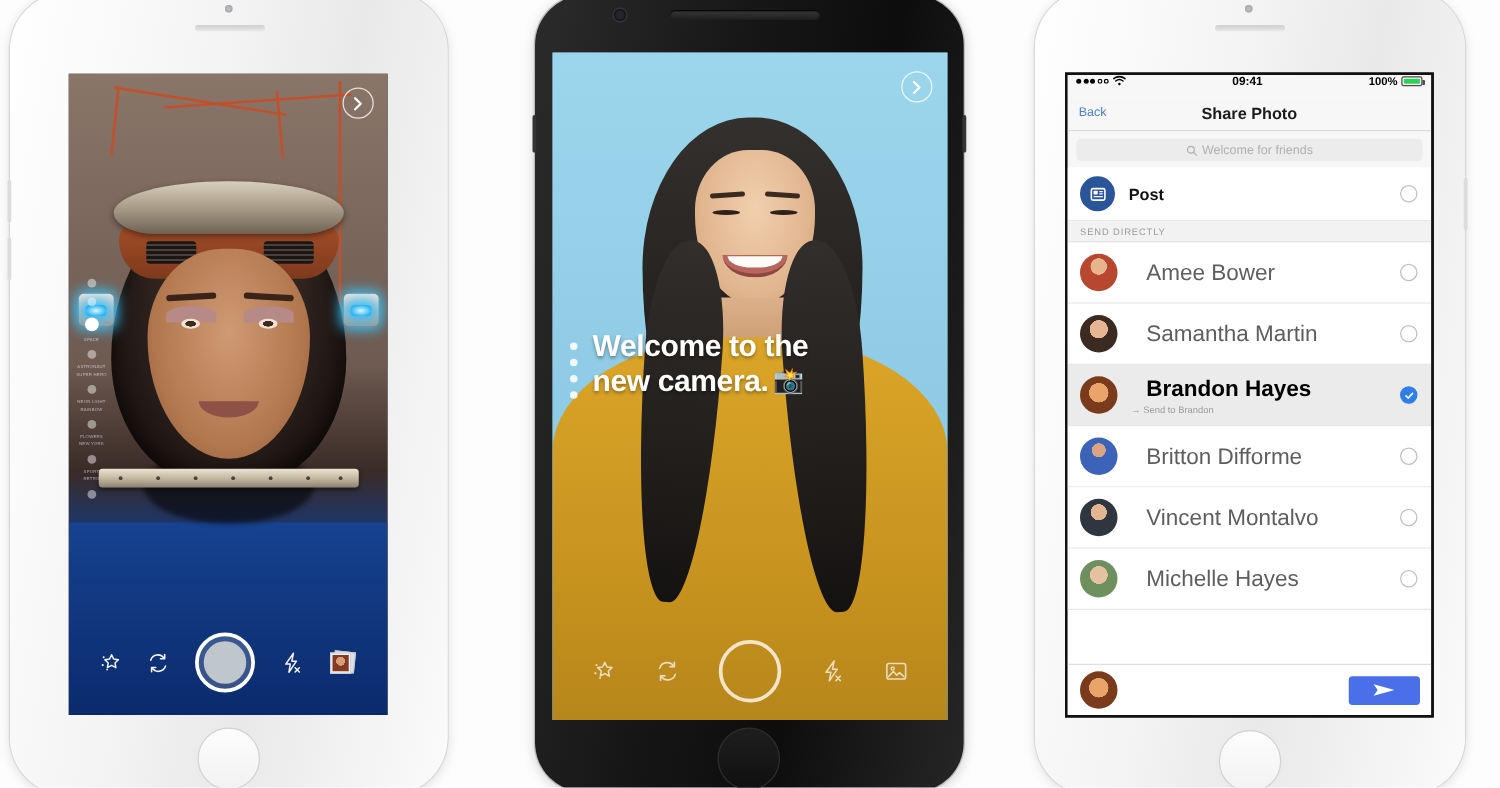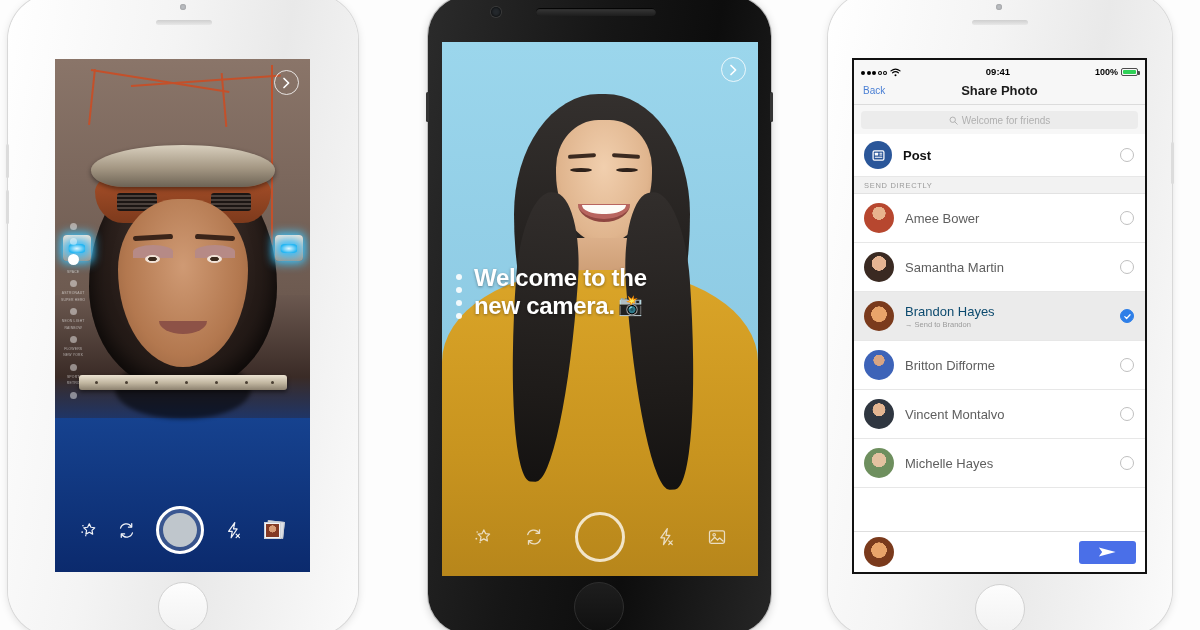--- a/index.html
+++ b/index.html
@@ -151,21 +151,21 @@
     text-shadow: 0 1px 3px rgba(0,0,0,.38);
   }
   .dot-rail { position:absolute; display:flex; flex-direction:column; gap:7px; }
   .dot-rail i { width:6px; height:6px; border-radius:50%; background: rgba(255,255,255,.88); display:block; }
 
   
   .ios { position:absolute; inset:0; background:#fff; display:flex; flex-direction:column;
          font-family:"Liberation Sans", sans-serif; }
   .statusbar {
     height: 17px; flex: 0 0 17px; background:#f7f7f7;
-    display:flex; align-items:flex-end; padding: 0 7px; font-size:9px; color:#000; font-weight:700;
+    display:flex; align-items:flex-start; padding: 0 7px; font-size:9px; color:#000; font-weight:700;
   }
   .sb-left { display:flex; align-items:center; gap:3px; }
   .sig { display:flex; gap:1.5px; align-items:center; }
   .sig i { width:4px; height:4px; border-radius:50%; background:#000; display:block; }
   .sig i.off { background:transparent; box-shadow: inset 0 0 0 1px #000; }
   .sb-center { flex:1; text-align:center; font-size:9.5px; }
   .sb-right { display:flex; align-items:center; gap:3px; font-size:9px; }
   .batt { width:17px; height:8px; border:1px solid #4c4c4c; border-radius:2px; position:relative; }
   .batt::after { content:''; position:absolute; right:-3px; top:2px; width:2px; height:4px; background:#4c4c4c; border-radius:0 1px 1px 0; }
   .batt i { position:absolute; inset:1px; background:#2fd157; border-radius:1px; display:block; }
@@ -186,22 +186,22 @@
     font-size:10px; color:#b0b0b0;
   }
   .list { flex:1; overflow:hidden; background:#fff; }
   .row {
     height: 49px; display:flex; align-items:center; padding: 0 11px 0 10px;
     border-bottom: 1px solid #e7e7e7; background:#fff;
   }
   .row.sel { background:#ebebeb; }
   .avatar { width:30px; height:30px; border-radius:50%; flex:0 0 30px; overflow:hidden; position:relative; }
   .row-text { flex:1; margin-left: 11px; }
-  .row-name { font-size:13px; color:#5e5e5e; }
-  .row.sel .row-name { color:#0c4a6e; font-weight:400; }
+  .row-name { font-size:18px; color:#5e5e5e;margin-left:12px; }
+  .row.sel .row-name { color:#000000; font-weight:700; }
   .row-sub { font-size:7.5px; color:#9b9b9b; margin-top:1px; }
   .radio { width:14px; height:14px; border-radius:50%; border:1.3px solid #c0c0c0; flex:0 0 14px; }
   .radio.checked {
     border-color:#2e7fe8; background:#2e7fe8;
     display:flex; align-items:center; justify-content:center;
   }
   .post-ico {
     width:28px; height:28px; border-radius:50%; flex:0 0 28px;
     background:#2a5699; display:flex; align-items:center; justify-content:center;
   }

